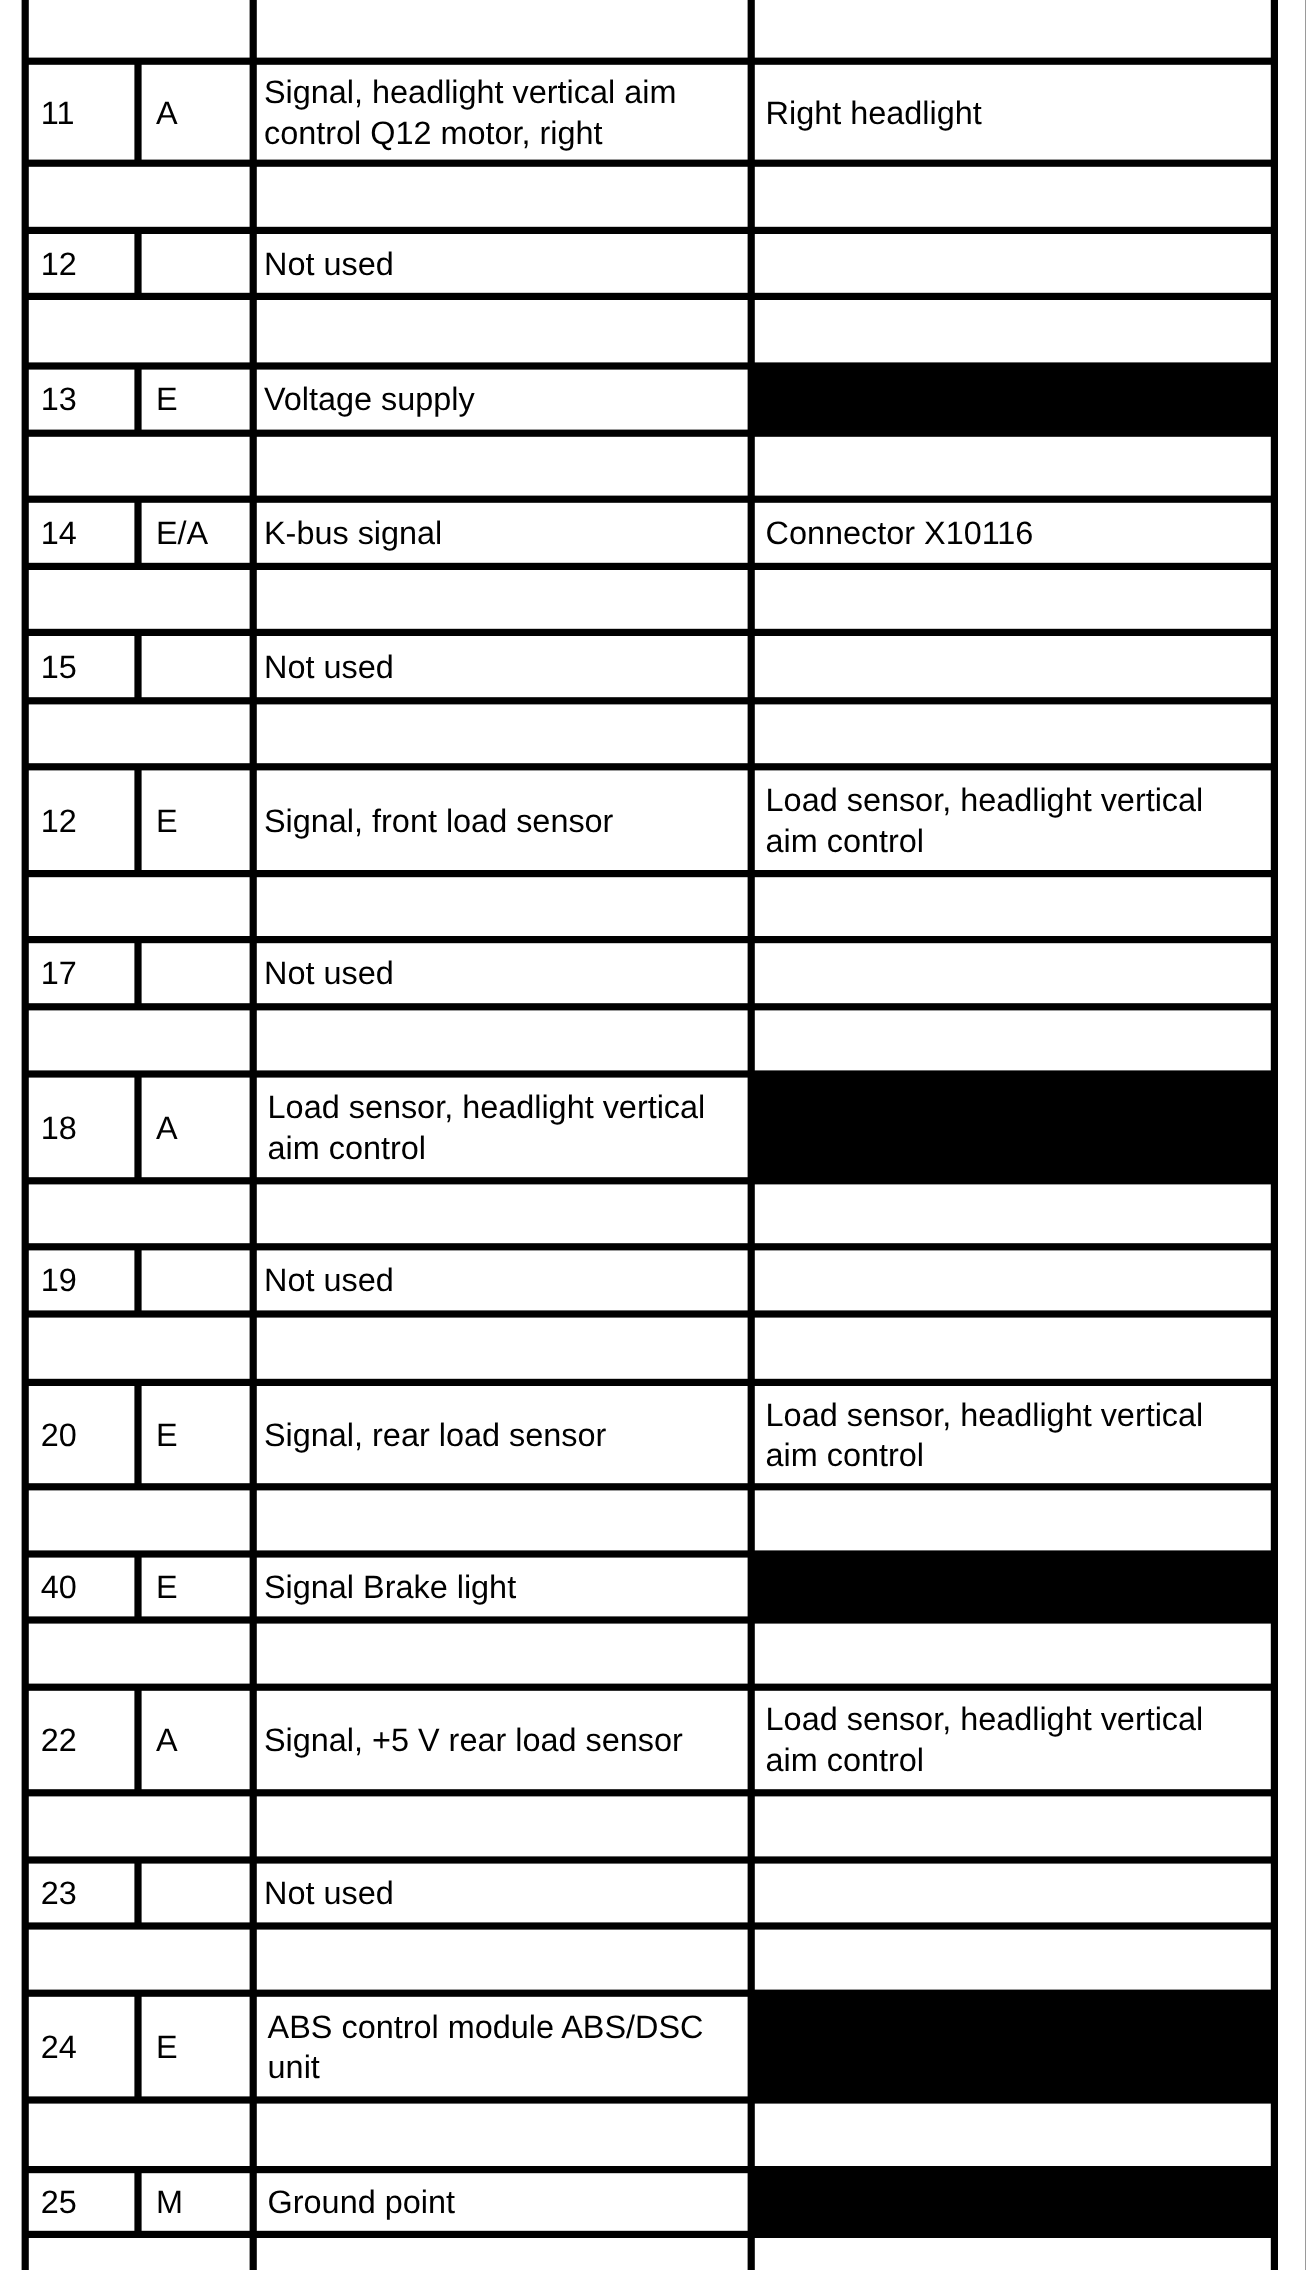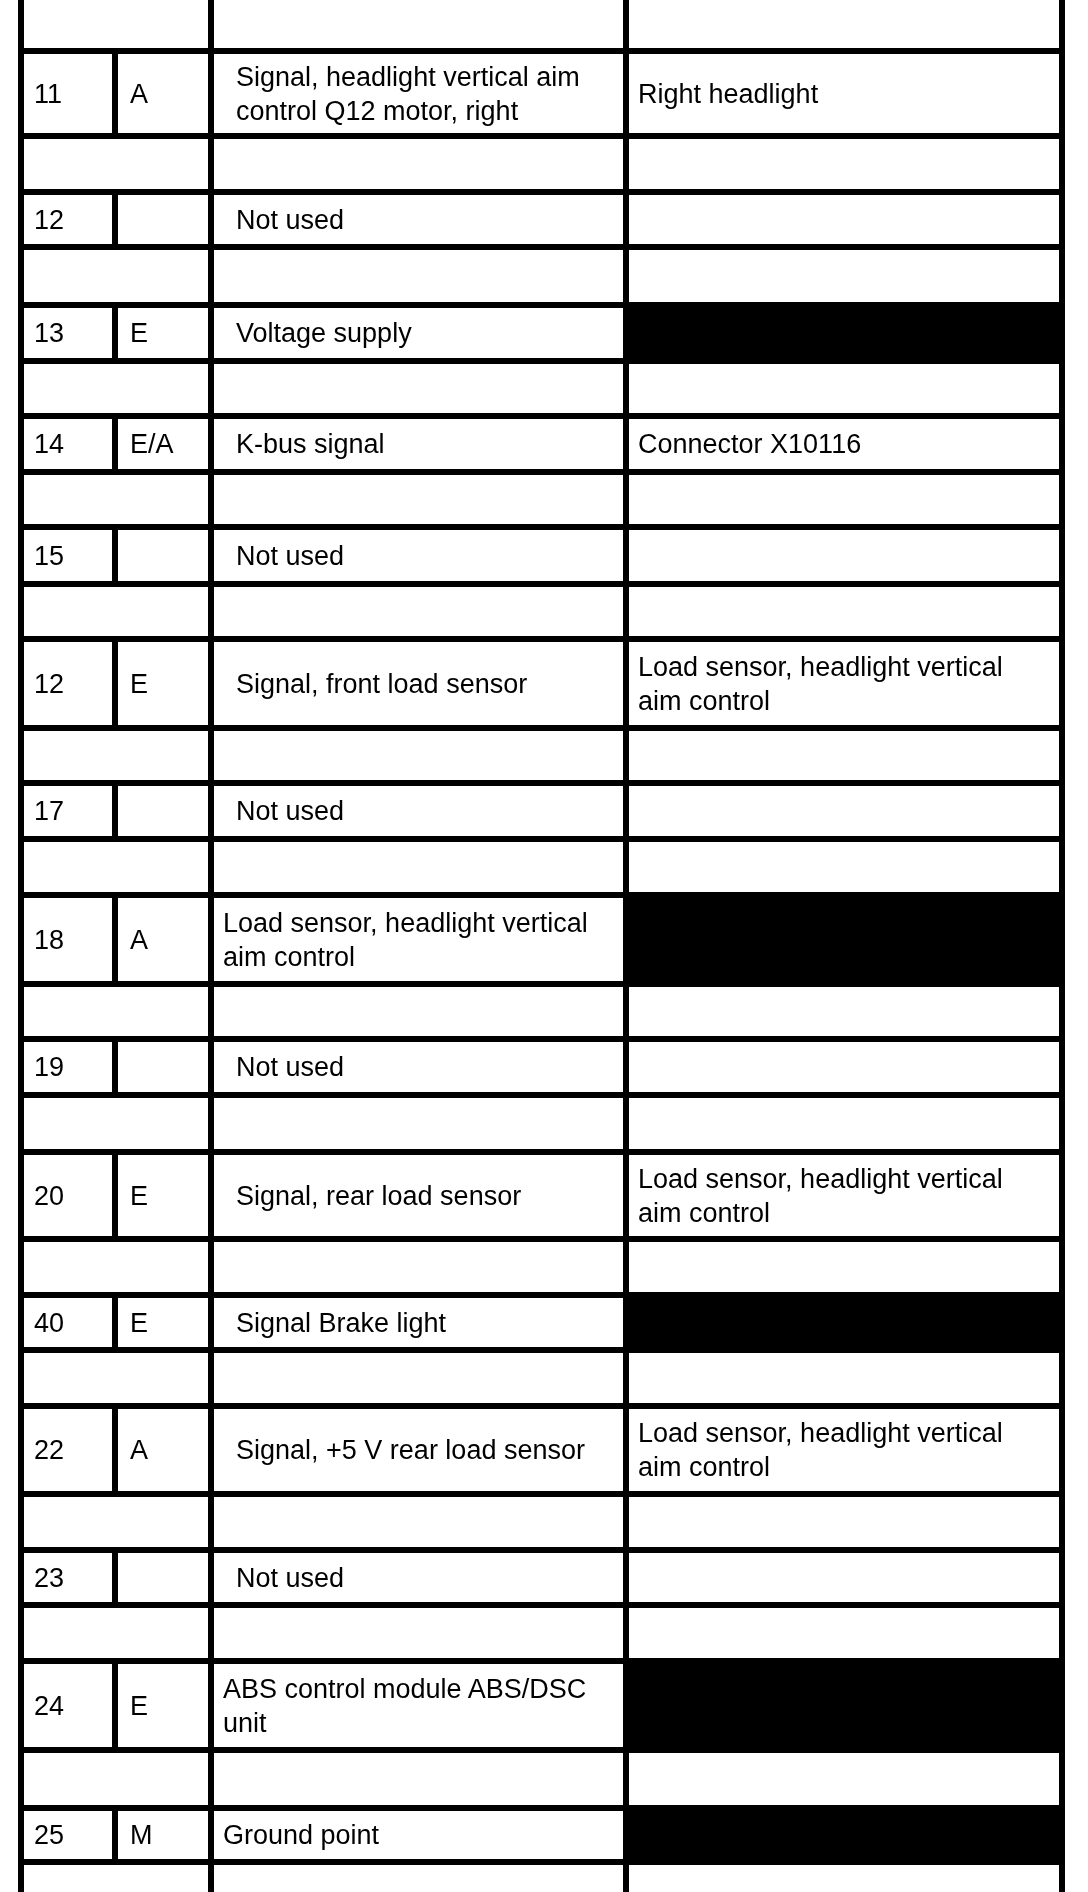--- a/index.html
+++ b/index.html
@@ -30,21 +30,21 @@
     display: flex;
     align-items: center;
     font-size: 27px;
     line-height: 34px;
     color: #000000;
     overflow: hidden;
     font-weight: 400;
   }
   .c-pin    { padding-left: 10px; }
   .c-dir    { padding-left: 12px; }
-  .c-signal { padding: 0 12px 0 22px; }
+  .c-signal { padding: 0 12px 0 6px; }
   .c-conn   { padding: 0 30px 0 9px; align-items: center; }
   .sp-merged { grid-column: span 2; }
 </style>
 </head>
 <body>
 
 <div id="pin-table" style="grid-template-rows: 48px 79px 50px 49px 52px 50px 49px 50px 49px 51px 49px 83px 49px 50px 50px 83px 49px 50px 51px 81px 50px 49px 50px 82px 50px 49px 50px 83px 52px 48px 27px;">
     <div class="cell sp-merged"></div>
     <div class="cell "></div>
     <div class="cell "></div>

